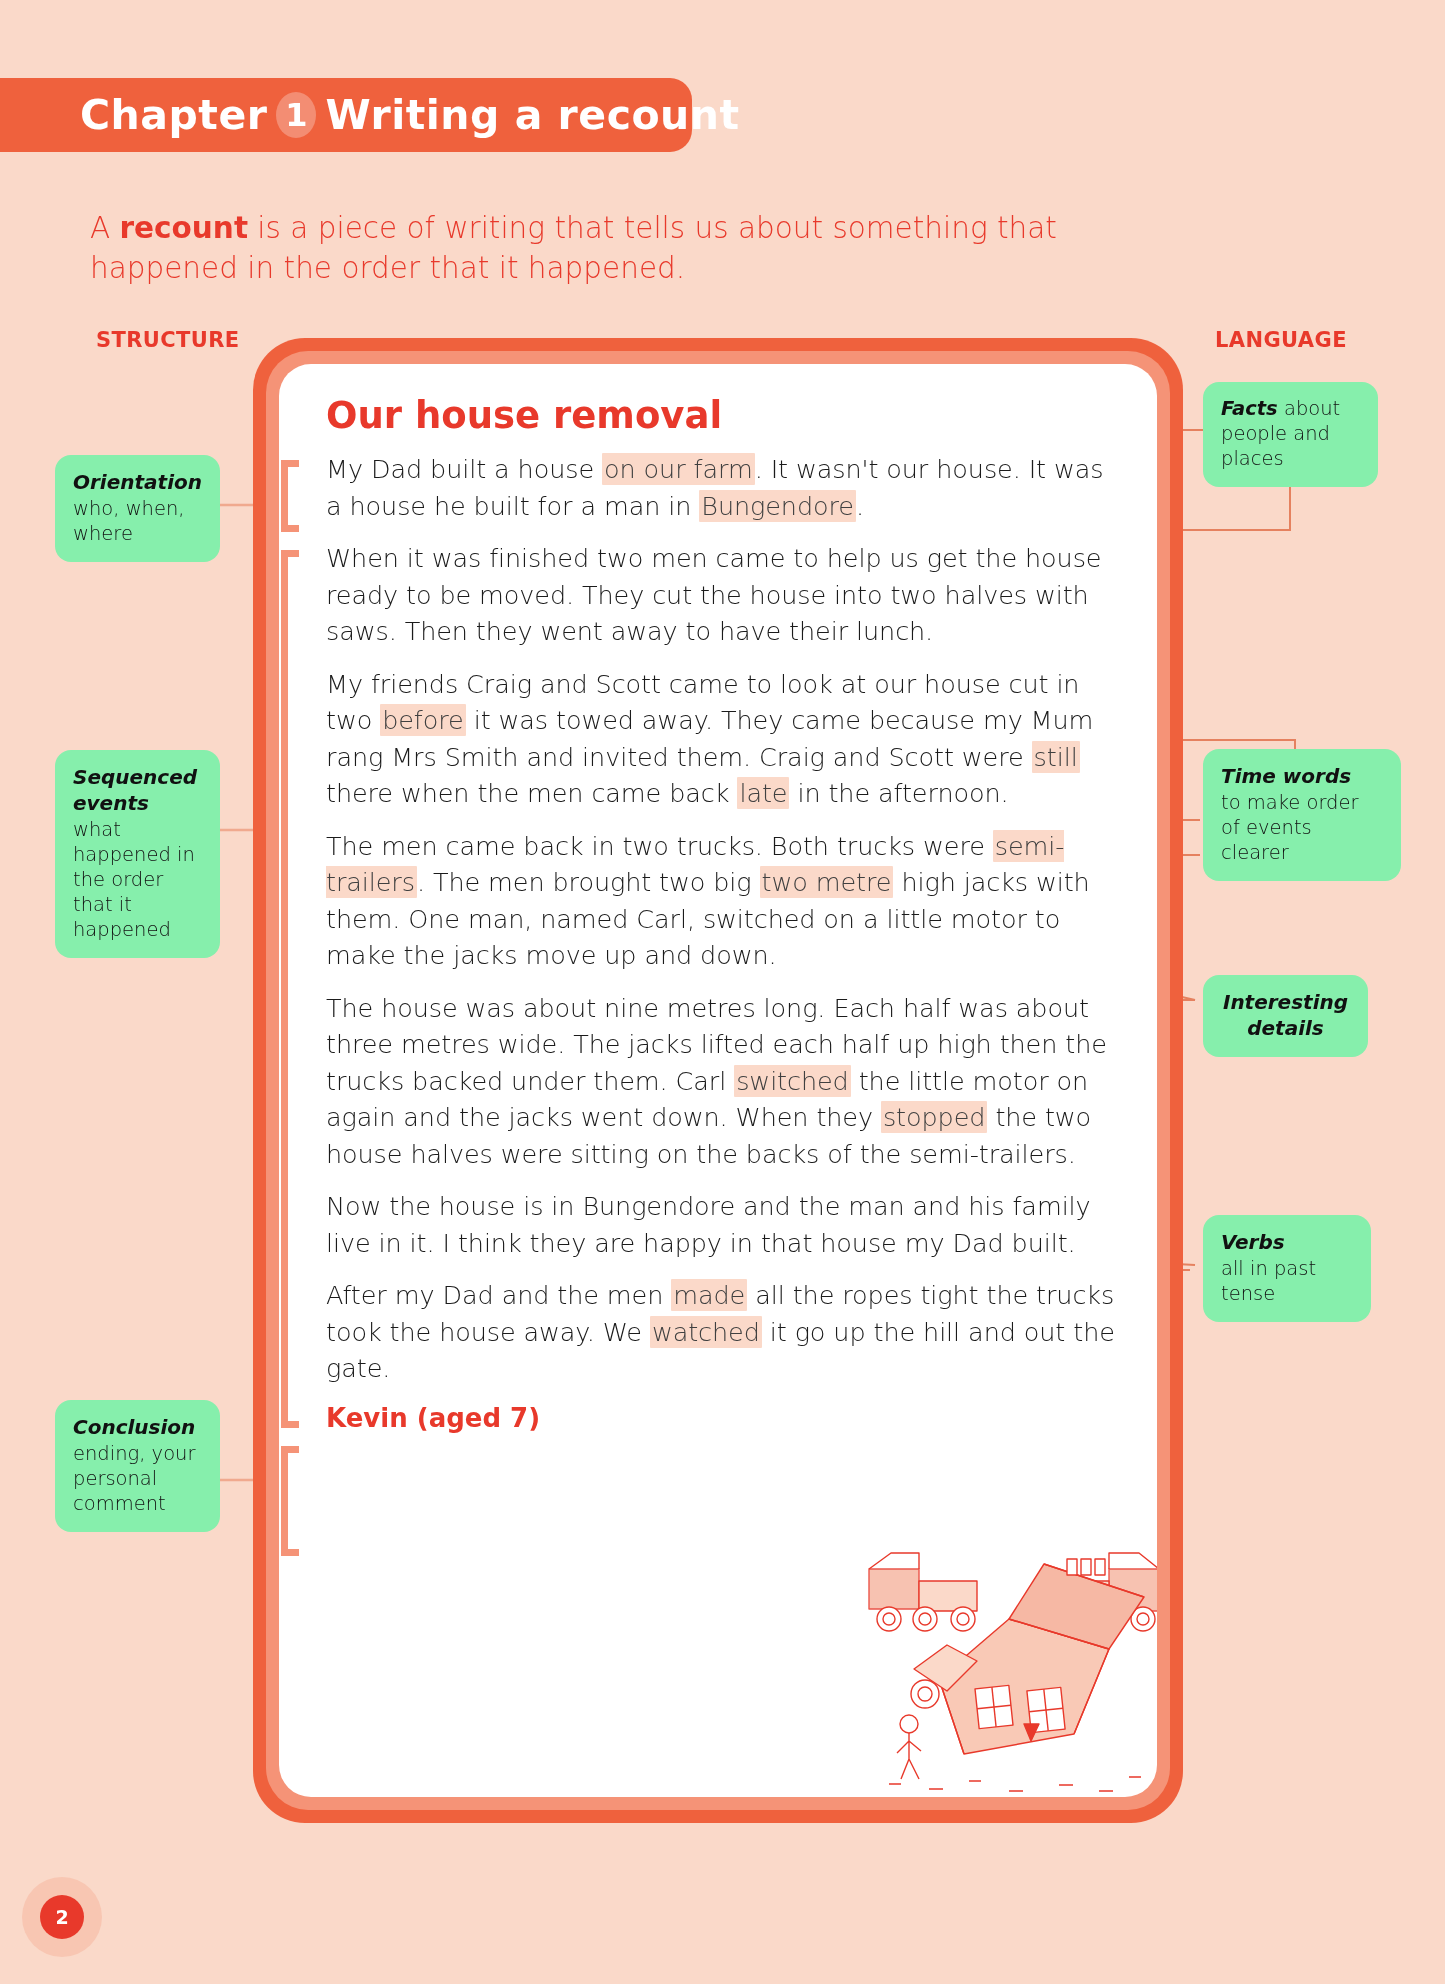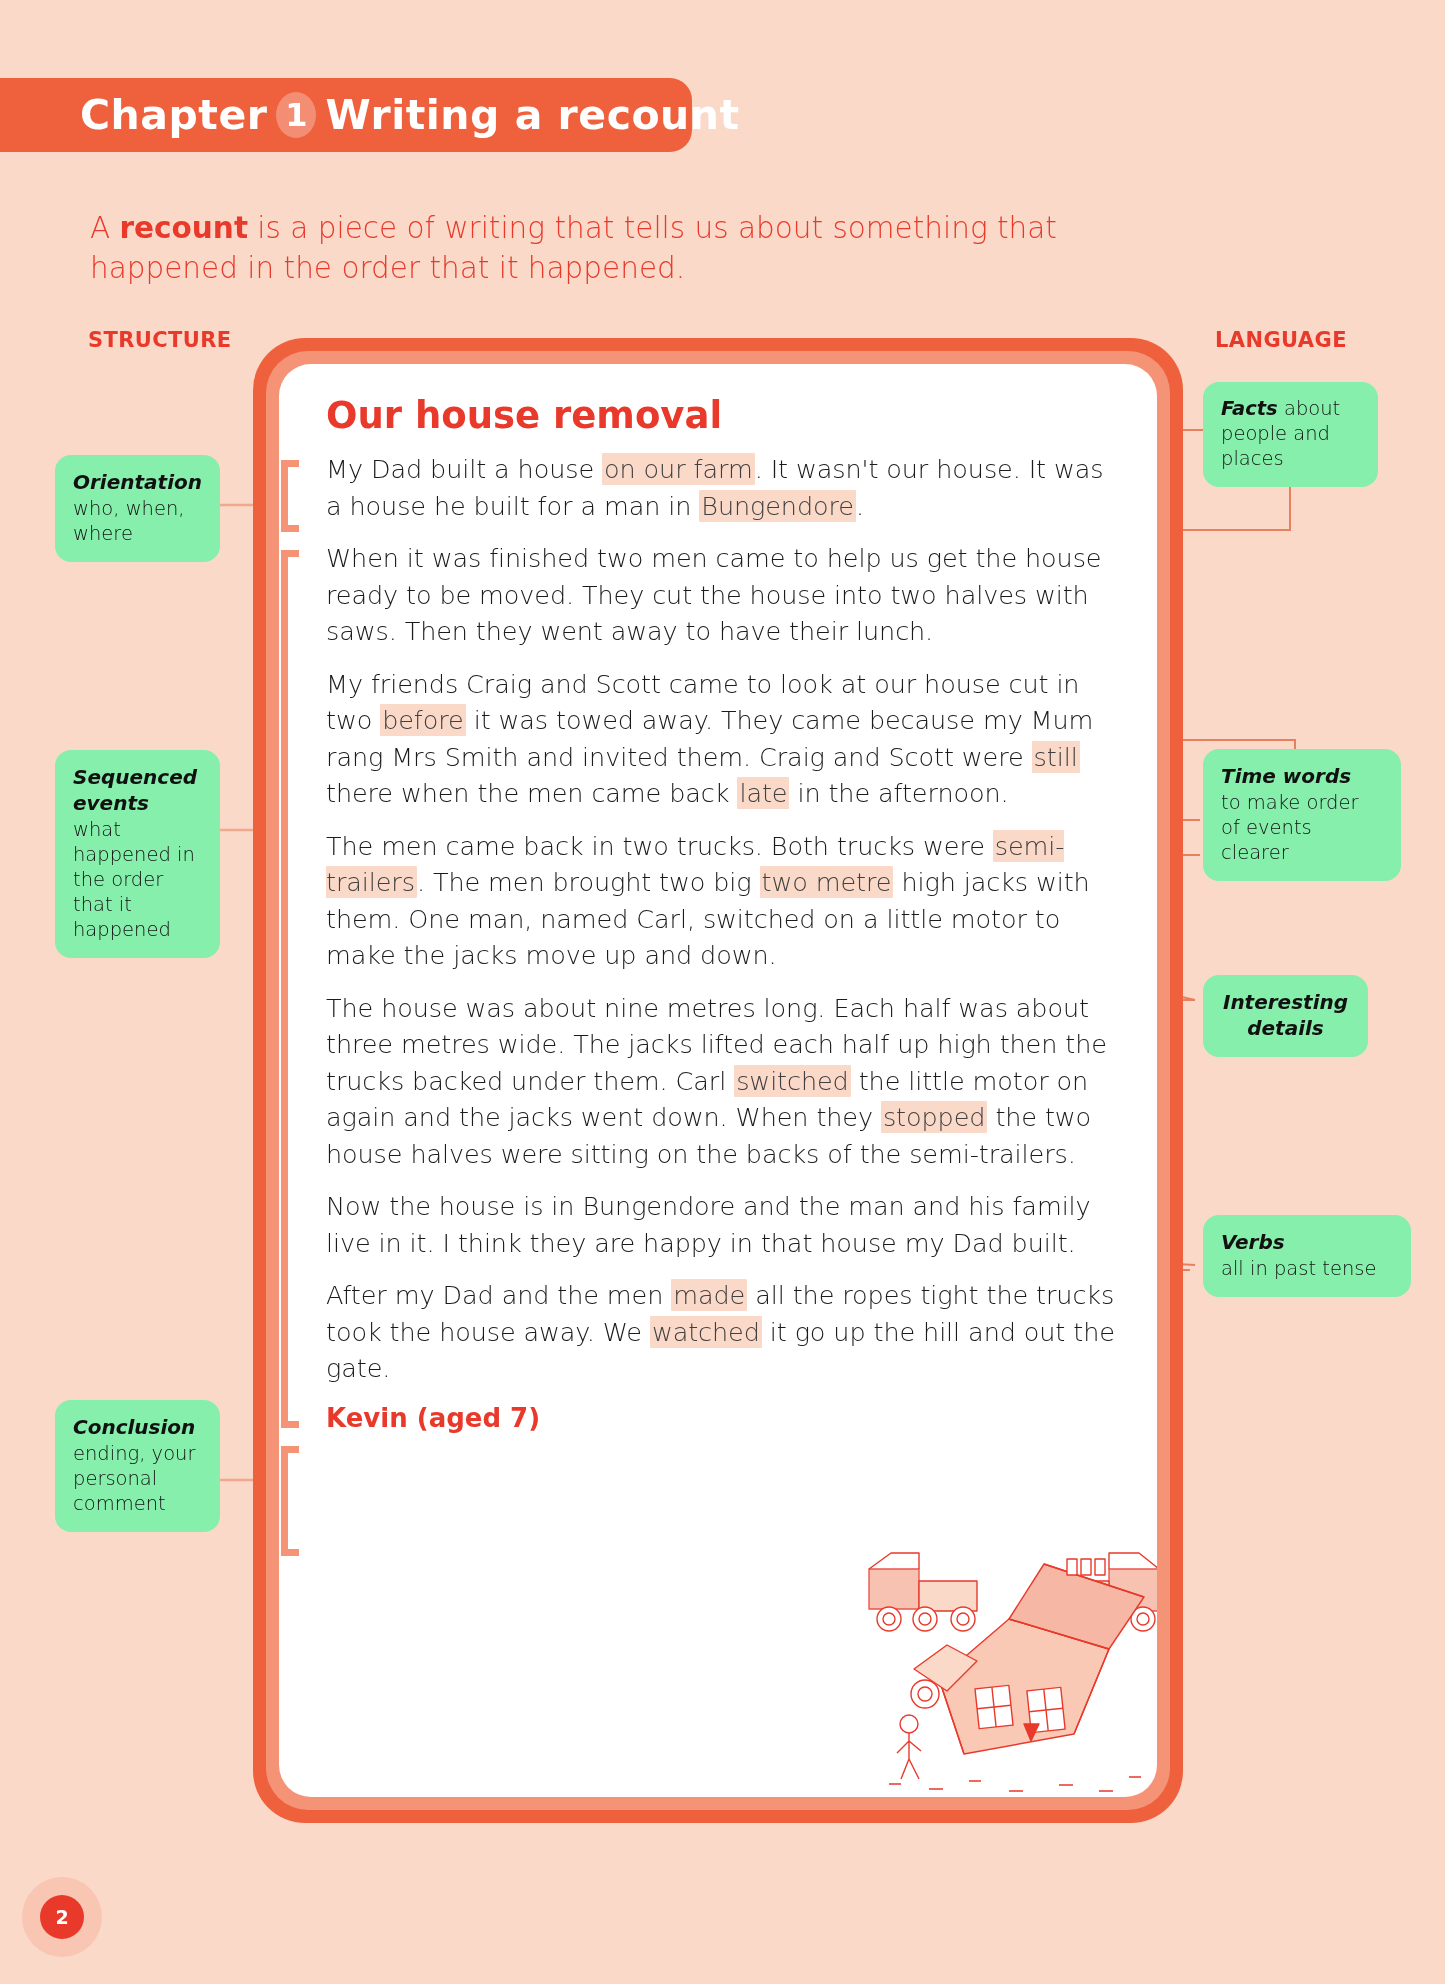--- a/index.html
+++ b/index.html
@@ -40,21 +40,21 @@
     font-family: "DejaVu Sans", sans-serif; font-weight: 300;
   }
   #intro b { font-weight: bold; }
 
   
   .col-head {
     position: absolute; color: #e8392b;
     font-size: 21px; font-weight: bold; letter-spacing: .4px;
     font-family: "DejaVu Sans", sans-serif;
   }
-  #structure-heading { left: 88px; top: 328px; text-align: center; }
+  #structure-heading { left: 96px; top: 328px; text-align: center; }
   #language-heading  { left: 1215px; top: 328px; }
 
   
   #panel-outer {
     position: absolute; left: 253px; top: 338px;
     width: 930px; height: 1485px;
     background: #ef613d;
     border-radius: 52px;
     padding: 13px;
   }
@@ -289,21 +289,21 @@
 
   <div class="callout" id="co-timewords" style="left:1203px; top:749px; width:198px;">
     <span class="ttl">Time words</span>
     <span>to make order of events clearer</span>
   </div>
 
   <div class="callout centered" id="co-details" style="left:1203px; top:975px; width:165px;">
     <span class="ttl">Interesting details</span>
   </div>
 
-  <div class="callout" id="co-verbs" style="left:1203px; top:1215px; width:208px;">
+  <div class="callout" id="co-verbs" style="left:1203px; top:1215px; width:168px;">
     <span class="ttl">Verbs</span>
     <span>all in past tense</span>
   </div>
 
   <div id="page-number-glow"></div>
   <div id="page-number">2</div>
 
 </div>
 
 </body></html>

